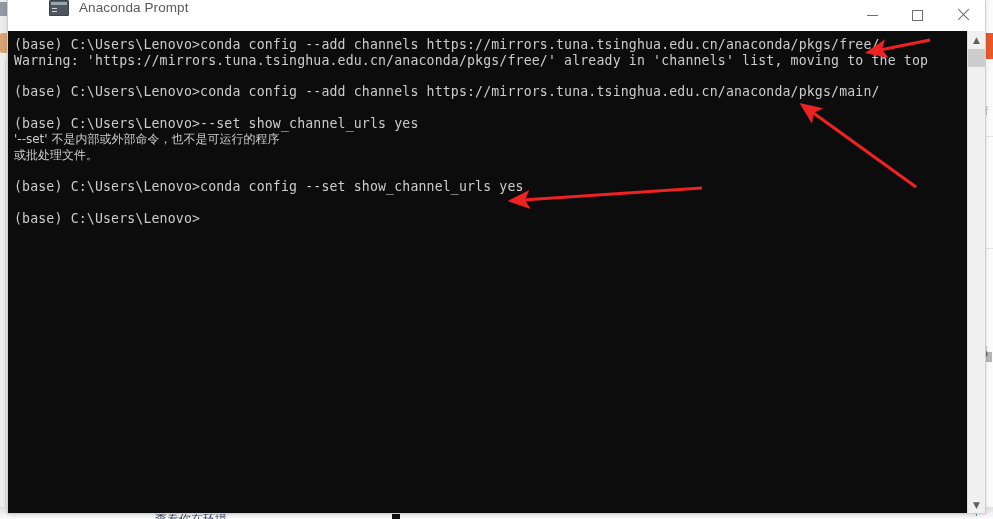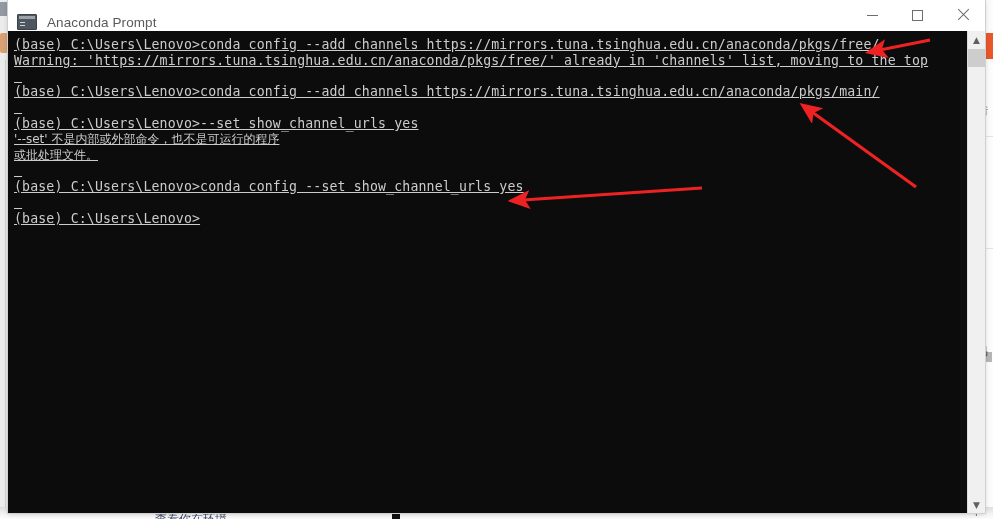--- a/index.html
+++ b/index.html
@@ -125,23 +125,24 @@
     box-shadow: 0 0 0 1px #d0d0d0, 0 1px 5px rgba(0,0,0,.18);
     display: flex;
     flex-direction: column;
   }
 
   .titlebar {
     height: 30px;
     min-height: 30px;
     background: #ffffff;
     display: flex;
-    align-items: flex-end;
+    align-items: flex-start;
     border-bottom: 1px solid #ffffff;
     user-select: none;
+    margin-left: 32px;
   }
   .title-icon {
     margin-left: 9px;
     width: 18px; height: 14px;
     background: #4e5760;
     border: 1px solid #3b434b;
     border-radius: 1px;
     position: relative;
     flex: none;
   }
@@ -218,21 +219,20 @@
     flex: 1;
     position: relative;
     padding: 6px 0 0 6px;
     font-family: "DejaVu Sans Mono", "Liberation Mono", monospace;
     font-size: 13.2px;
     line-height: 15.8px;
     color: #cccccc;
     white-space: pre;
     letter-spacing: .15px;
     overflow: hidden;
-    text-decoration: underline;
   }
   .console-text .line { height: 15.8px; }
   .console-text .cjk {
     font-family: "DejaVu Sans", sans-serif;
     font-size: 12px;
     letter-spacing: 0;
   }
 
   
   .con-scroll {

